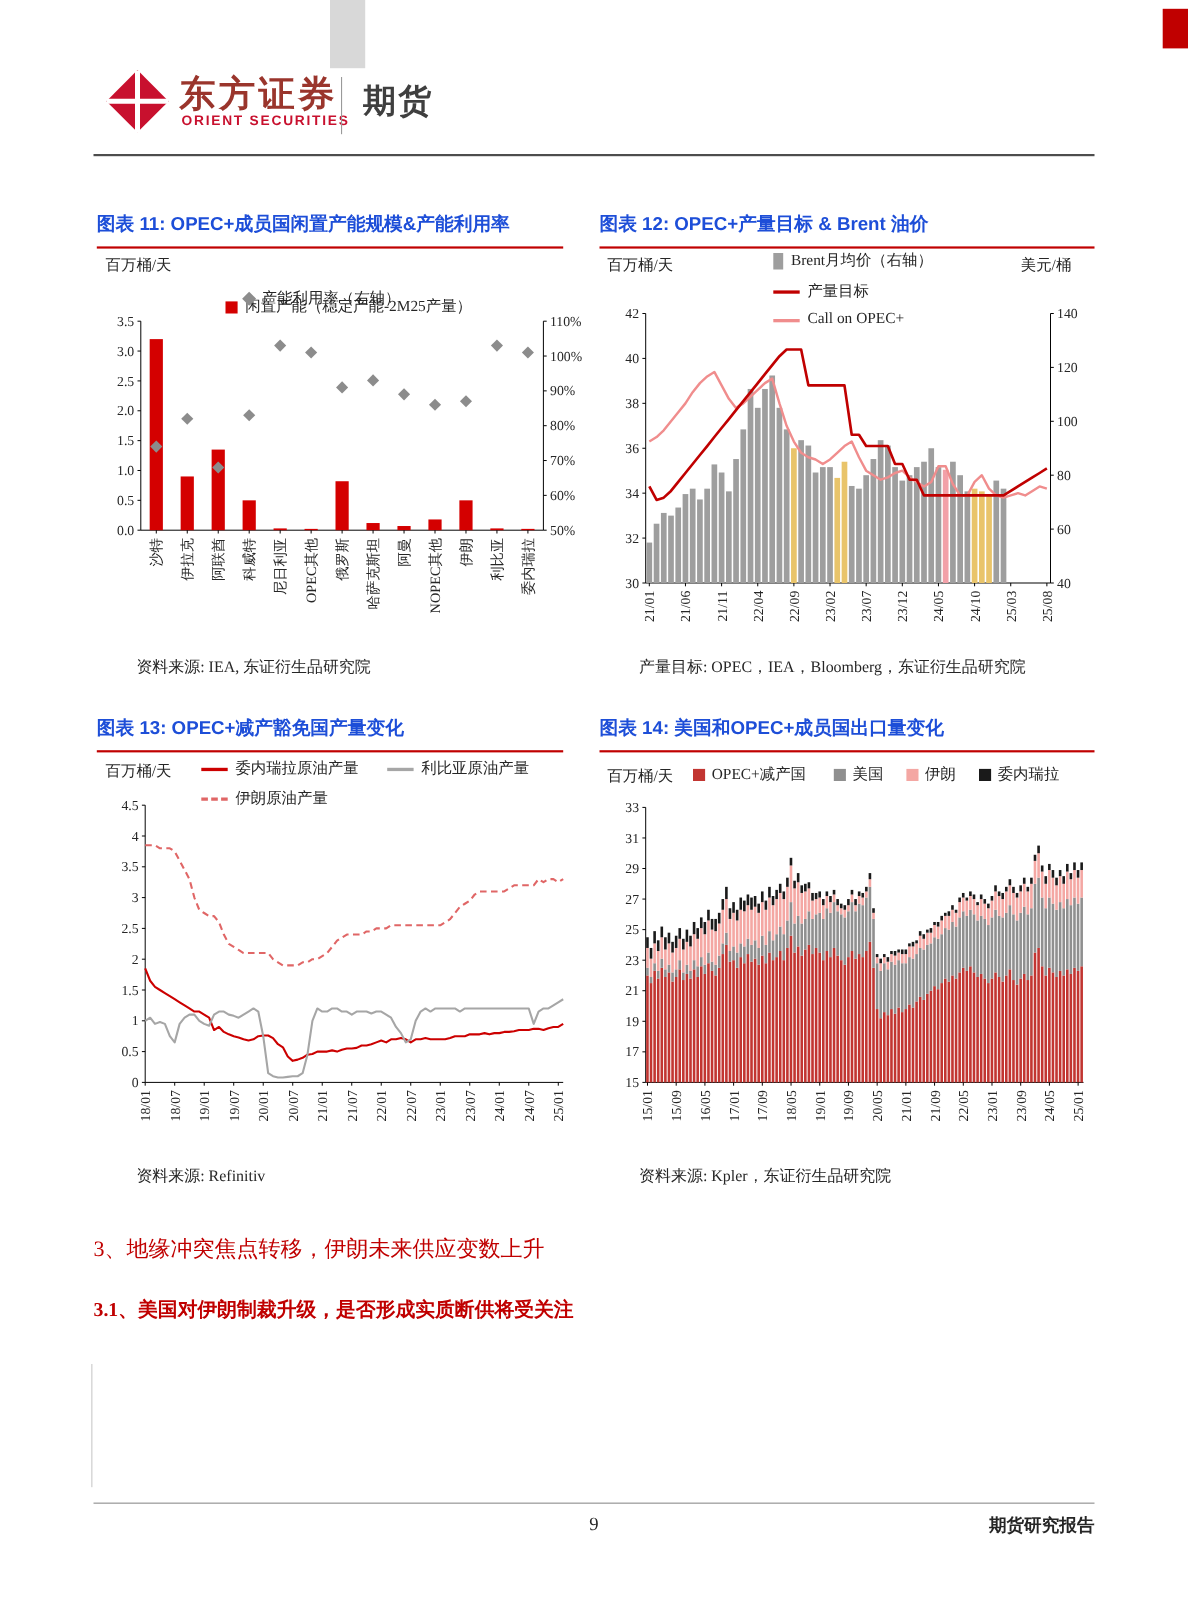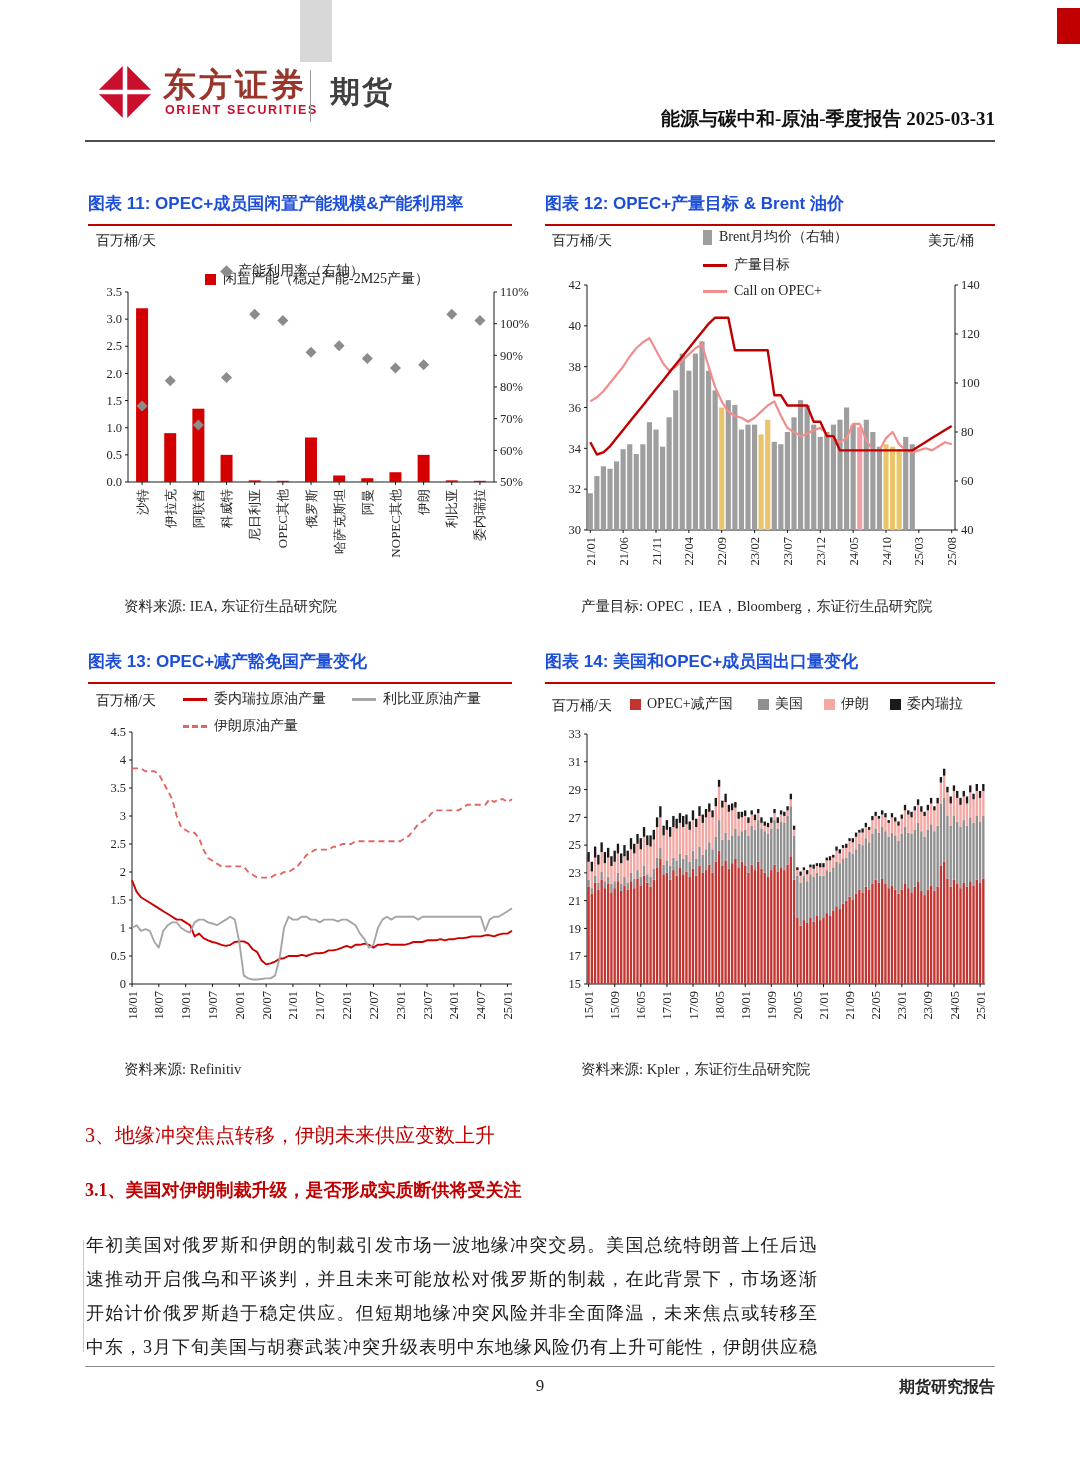--- a/index.html
+++ b/index.html
@@ -52,21 +52,20 @@
   <svg class="logo" viewBox="0 0 60 60">
     <g transform="rotate(45 30 30)">
         <rect x="10" y="10" width="40" height="40" fill="#c8102e"></rect>
       </g>
     <path d="M2 30 H58 M30 2 V58" stroke="#ffffff" stroke-width="4.5"></path>
   </svg>
   <div class="brand-cn">东方证券</div>
   <div class="brand-en">ORIENT SECURITIES</div>
   <div class="brand-divider"></div>
   <div class="dept">期货</div>
-  <div class="report-title">能源与碳中和-原油-季度报告 2025-03-31</div>
   <div class="header-rule"></div>
 
   <div class="chart-title" style="left:88px;top:192px;width:424px;">图表 11: OPEC+成员国闲置产能规模&amp;产能利用率</div>
   <div class="unit" style="left:96px;top:232px;">百万桶/天</div>
   <div class="leg" style="left:205px;top:246px;margin-top:24px;">
     <span class="sw sq" style="background:#d40000;"></span>
     <span>闲置产能（稳定产能-2M25产量）</span>
   </div>
   <div class="leg" style="left:222px;top:262px;">
     <span class="sw diamond" style="background:#8c8c8c;"></span>
@@ -918,19 +917,18 @@
       <line x1="409.00819672131144" y1="258" x2="409.00819672131144" y2="261" stroke="#000" stroke-width="0.9"></line>
       <text x="413.50819672131144" y="265" text-anchor="end" font-size="12.5" transform="rotate(-90 413.50819672131144 265)">24/05</text>
       <line x1="435.10655737704917" y1="258" x2="435.10655737704917" y2="261" stroke="#000" stroke-width="0.9"></line>
       <text x="439.60655737704917" y="265" text-anchor="end" font-size="12.5" transform="rotate(-90 439.60655737704917 265)">25/01</text>
     </svg>
   <div class="source" style="left:545px;top:1060px;">资料来源: Kpler，东证衍生品研究院</div>
 
   <div class="h3">3、地缘冲突焦点转移，伊朗未来供应变数上升</div>
   <div class="h31">3.1、美国对伊朗制裁升级，是否形成实质断供将受关注</div>
   <div class="margin-line"></div>
-  <div class="body-text">年初美国对俄罗斯和伊朗的制裁引发市场一波地缘冲突交易。美国总统特朗普上任后迅速推动开启俄乌和平谈判，并且未来可能放松对俄罗斯的制裁，在此背景下，市场逐渐开始计价俄罗斯趋于稳定供应。但短期地缘冲突风险并非全面降温，未来焦点或转移至中东，3月下旬美国与胡赛武装冲突升级表明中东地缘风险仍有上升可能性，伊朗供应稳</div>
 
   <div class="footer-rule"></div>
   <div class="page-num">9</div>
   <div class="footer-label">期货研究报告</div>
 
 </div>
 
 </body></html>

